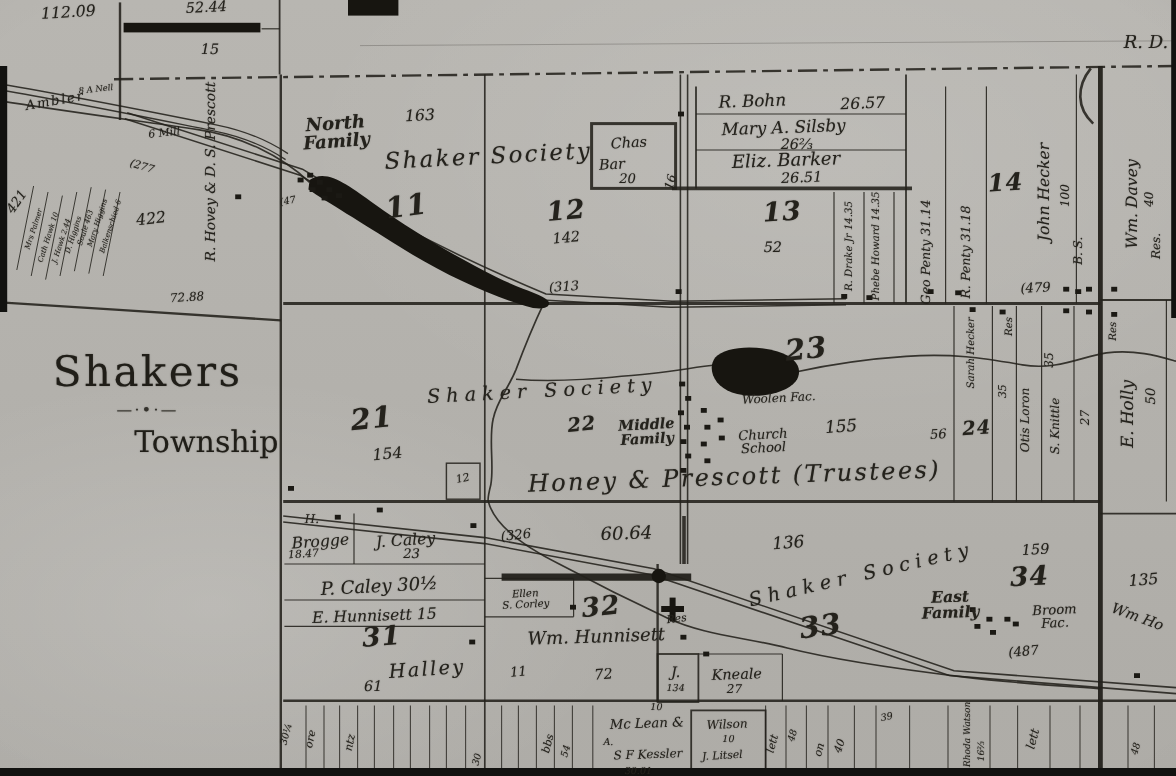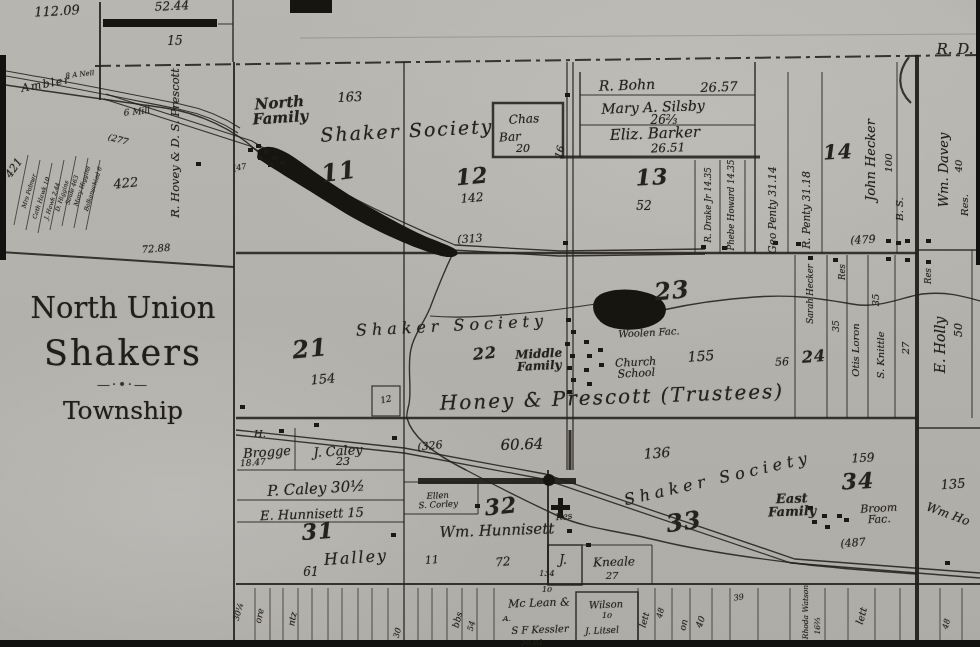--- a/index.html
+++ b/index.html
@@ -28,21 +28,21 @@
     position:absolute;left:14px;top:283px;width:218px;text-align:center;
     color:#201e18;text-shadow:0 0 1px rgba(30,28,22,.5);
   }
   .title-block .t1{font-size:31px;}
   .title-block .t2{font-size:29px;margin-top:8px;}
   .title-block .t3{font-size:35px;margin-top:8px;letter-spacing:2px;}
   .title-block .t4{font-size:20px;font-style:italic;margin-top:4px;}
   .title-block .orn{font-size:13px;margin-top:4px;letter-spacing:2px;color:#34322c;}
   .title-block .t5{font-size:27px;margin-top:10px;}
   .title-block .t6{font-size:25px;margin-top:6px;}
-  .title-block .t7{font-size:25px;margin-top:4px;}
+  .title-block .t7{font-size:25px;margin-top:4px;text-align:right;}
 </style>
 </head>
 <body>
 
 <div class="photo">
 
   <svg class="linework" width="980" height="647" viewBox="0 0 980 647">
     <g stroke="#23211b" fill="none" stroke-opacity="0.88">
 
       <path d="M95,66 L980,55" stroke-width="2" stroke-dasharray="16 5 4 5"></path>
@@ -183,31 +183,30 @@
     <g stroke="#23211b" stroke-width="0.9" stroke-opacity="0.8">
       <path d="M255,588 V641 M270,588 V641 M283,588 V641 M298,588 V641 M312,588 V641 M328,588 V641 M342,588 V641 M358,588 V641 M372,588 V641 M388,588 V641 M418,588 V641 M432,588 V641 M447,588 V641 M462,588 V641 M477,588 V641 M494,588 V641 M638,588 V641 M655,588 V641 M672,588 V641 M690,588 V641 M712,588 V641 M730,588 V641 M758,588 V641 M790,588 V641 M825,588 V641 M848,588 V641 M875,588 V641 M900,588 V641 M940,588 V641 M962,588 V641"></path>
     </g>
   </svg>
 
   <div class="edge" style="left:0;top:55px;width:6px;height:205px;"></div>
   <div class="edge" style="left:976px;top:0;width:4px;height:265px;"></div>
   <div class="edge" style="left:0;top:640px;width:980px;height:7px;"></div>
 
   <div class="title-block">
-    <div class="t2">North Union</div>
     <div class="t3">Shakers</div>
     <div class="orn">—·•·—</div>
     <div class="t7">Township</div>
   </div>
 
   <div id="labels-layer">
       <div class="lbl" style="left: 57px; top: 11px; font-size: 13px; --r: -3deg;">112.09</div>
       <div class="lbl" style="left: 172px; top: 6px; font-size: 12px; --r: -3deg;">52.44</div>
       <div class="lbl" style="left: 159px; top: 41px; font-size: 12px; margin-left: 16px; --r: 0deg;">15</div>
-      <div class="lbl" style="left: 955px; top: 50px; font-size: 15px; --r: 0deg;">R. D.</div>
+      <div class="lbl" style="left: 955px; top: 36px; font-size: 15px; --r: 0deg;">R. D.</div>
       <div class="lbl" style="left: 46px; top: 84px; font-size: 11px; --r: -10deg; letter-spacing: 1.5px;">Ambler</div>
       <div class="lbl" style="left: 80px; top: 75px; font-size: 7px; --r: -6deg;">8 A Nell</div>
       <div class="lbl" style="left: 137px; top: 112px; font-size: 9px; --r: -6deg;">6 Mill</div>
       <div class="lbl" style="left: 118px; top: 140px; font-size: 9px; --r: 16deg;">(277</div>
       <div class="lbl" style="left: 176px; top: 143px; font-size: 11.5px; --r: -90deg;">R. Hovey &amp; D. S. Prescott</div>
       <div class="lbl" style="left: 126px; top: 183px; font-size: 13px; --r: -6deg;">422</div>
       <div class="lbl" style="left: 156px; top: 249px; font-size: 10px; --r: -4deg;">72.88</div>
       <div class="lbl" style="left: 14px; top: 168px; font-size: 11px; --r: -55deg;">421</div>
       <div class="lbl" style="left: 29px; top: 191px; font-size: 6px; --r: -72deg;">Mrs Palmer</div>
       <div class="lbl" style="left: 41px; top: 198px; font-size: 6px; --r: -72deg;">Cath Hawk 10</div>
@@ -287,21 +286,21 @@
       <div class="lbl" style="left: 430px; top: 446px; font-size: 11px; --r: -6deg;">(326</div>
       <div class="lbl" style="left: 522px; top: 445px; font-size: 15px; --r: -2deg;">60.64</div>
       <div class="lbl" style="left: 438px; top: 500px; font-size: 8.5px; --r: -3deg;">Ellen
 S. Corley</div>
       <div class="lbl big" style="left: 501px; top: 506px; font-size: 22px; --r: -6deg;">32</div>
       <div class="lbl" style="left: 564px; top: 517px; font-size: 9px; --r: -6deg;">Res</div>
       <div class="lbl" style="left: 497px; top: 531px; font-size: 15px; --r: -2deg;">Wm. Hunnisett</div>
       <div class="lbl" style="left: 432px; top: 560px; font-size: 11px; --r: -5deg;">11</div>
       <div class="lbl" style="left: 503px; top: 562px; font-size: 12px; --r: -5deg;">72</div>
       <div class="lbl" style="left: 563px; top: 560px; font-size: 12px; --r: 0deg;">J.</div>
-      <div class="lbl" style="left: 547px; top: 574px; font-size: 8px; --r: 0deg;">134</div>
+      <div class="lbl" style="left: 563px; top: 574px; font-size: 8px; --r: 0deg;">134</div>
       <div class="lbl" style="left: 614px; top: 562px; font-size: 12px; --r: -2deg;">Kneale</div>
       <div class="lbl" style="left: 612px; top: 576px; font-size: 10px; --r: 0deg;">27</div>
       <div class="lbl" style="left: 657px; top: 453px; font-size: 14px; --r: -4deg;">136</div>
       <div class="lbl" style="left: 718px; top: 479px; font-size: 16px; --r: -13deg; letter-spacing: 5px;">Shaker Society</div>
       <div class="lbl big" style="left: 684px; top: 522px; font-size: 24px; --r: -8deg;">33</div>
       <div class="lbl name" style="left: 792px; top: 505px; font-size: 13px; --r: -2deg;">East
 Family</div>
       <div class="lbl" style="left: 863px; top: 458px; font-size: 12px; --r: -3deg;">159</div>
       <div class="lbl big" style="left: 858px; top: 481px; font-size: 22px; --r: -3deg;">34</div>
       <div class="lbl" style="left: 879px; top: 514px; font-size: 11px; --r: -3deg;">Broom

